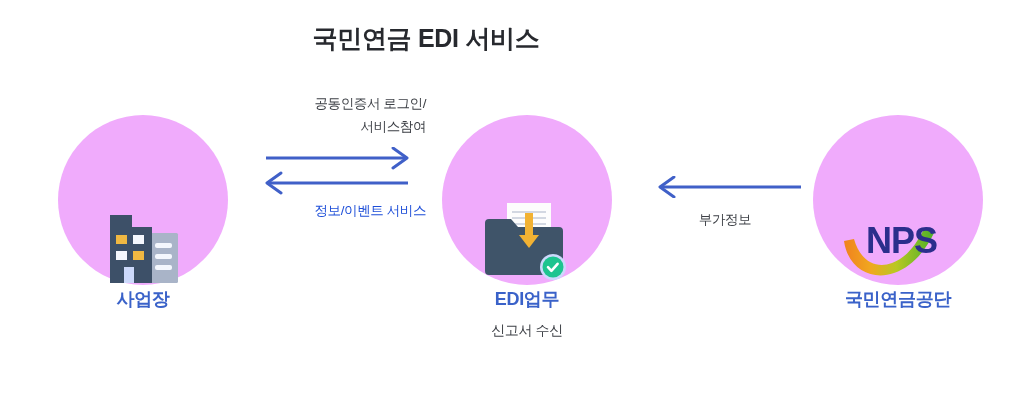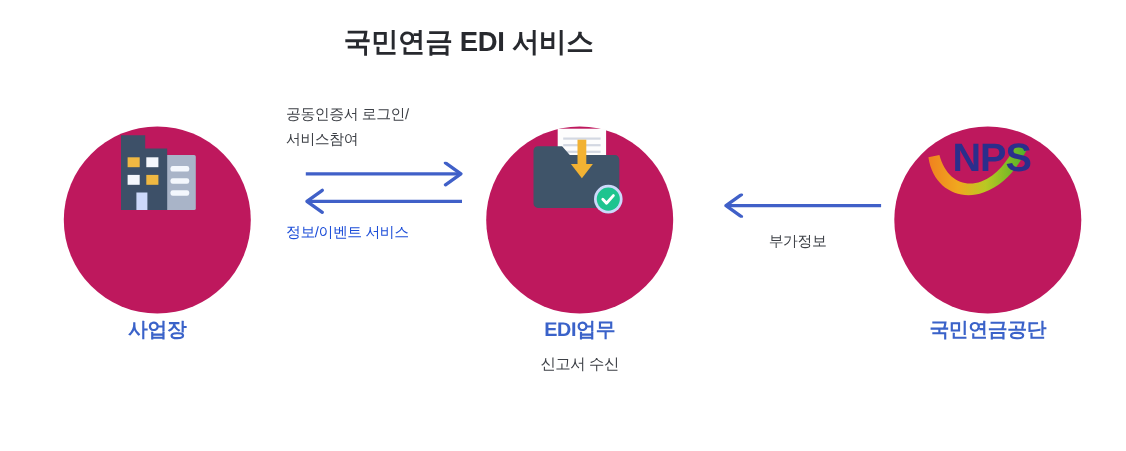--- a/index.html
+++ b/index.html
@@ -32,24 +32,24 @@
   
   .node {
     position: absolute;
     width: 170px;
     text-align: center;
   }
   .node-circle {
     width: 170px;
     height: 170px;
     border-radius: 50%;
-    background: #be185d;
+    background: #f0abfc;
     position: relative;
     display: flex;
-    align-items: flex-start;
+    align-items: flex-end;
     justify-content: center;
   }
   .node-label {
     margin-top: 4px;
     font-size: 18px;
     font-weight: bold;
     color: #3a62c9;
     letter-spacing: -0.3px;
     line-height: 1.2;
   }
@@ -62,24 +62,24 @@
     white-space: nowrap;
   }
 
   #node-workplace { left: 58px; top: 115px; }
   #node-edi       { left: 442px; top: 115px; }
   #node-nps       { left: 813px; top: 115px; }
 
   
   .arrow-group-left {
     position: absolute;
-    left: 260px;
+    left: 248px;
     top: 92px;
     width: 178px;
-    text-align: left;
+    text-align: right;
   }
   .arrow-caption-top {
     font-size: 13.5px;
     color: #3d4046;
     line-height: 1.72;
     letter-spacing: -0.4px;
     white-space: nowrap;
   }
   .arrow-caption-bottom {
     margin-top: 7px;

